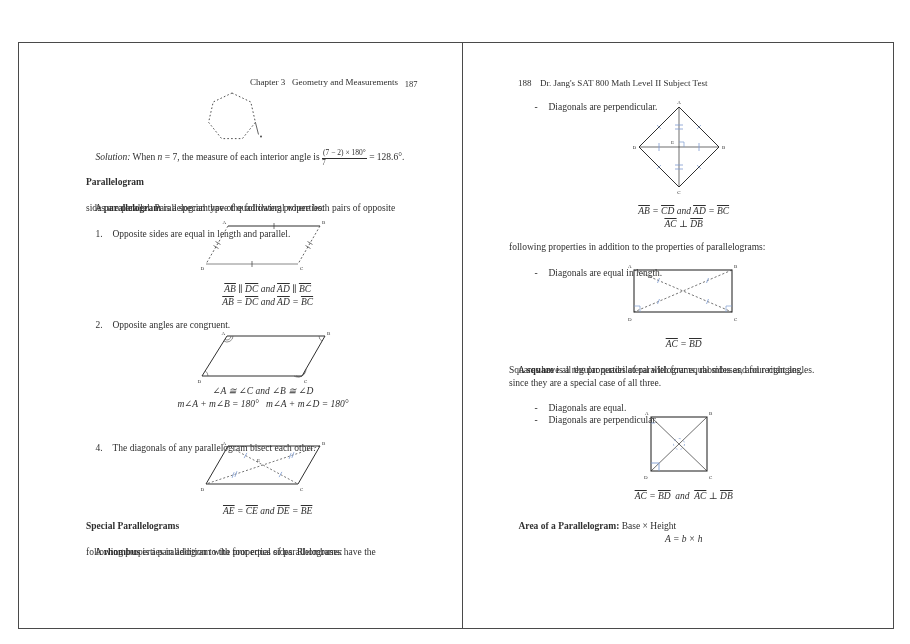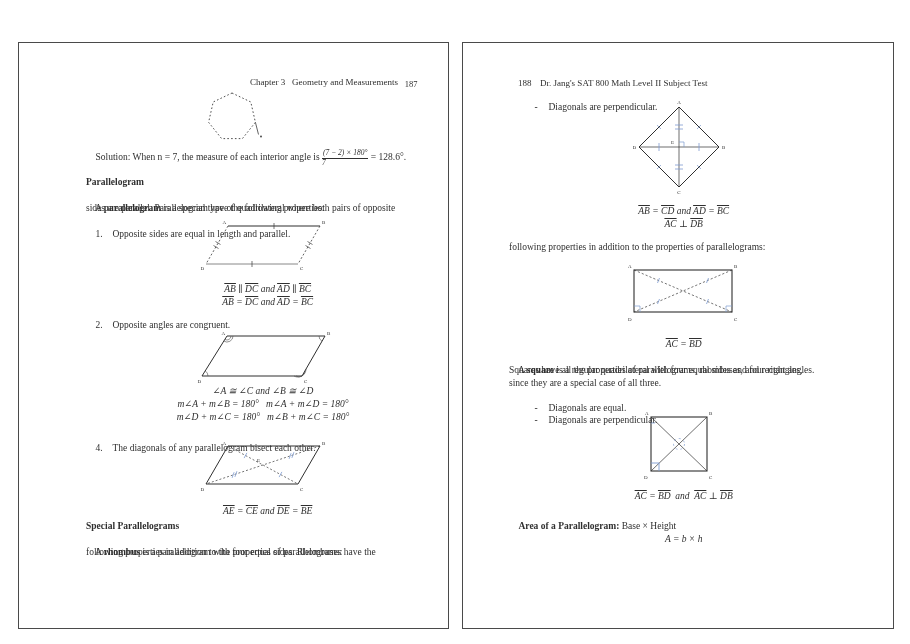--- a/index.html
+++ b/index.html
@@ -2,33 +2,33 @@
 <html><head>
 <meta charset="utf-8">
 <style>
   html,body { margin:0; padding:0; }
   body {
     width:910px; height:644px; position:relative; background:#ffffff;
     font-family:"Liberation Serif","DejaVu Serif",serif; color:#2f2f2f;
     overflow:hidden;
   }
   .page { position:absolute; top:42px; height:585px; background:#ffffff; border:1px solid #4a4a4a; }
-  #page-left  { left:18px;  width:429px; }
+  #page-left  { left:18px;  width:429px;padding-left:20px; }
   #page-right { left:462px; width:430px; }
   .abs { position:absolute; }
   .t  { position:absolute; font-size:9.5px; line-height:13px; white-space:pre; }
   .eq { position:absolute; font-size:9.5px; line-height:13px; font-style:italic; text-align:center; white-space:pre; }
   .b  { font-weight:bold; font-style:normal; }
-  .it { }
+  .it { font-style:italic; }
   .ol { text-decoration:overline; font-style:italic; }
   .hdr { font-size:9px; }
   .pagenum { font-size:8.5px; position:relative; top:2px; }
   .li-num { display:inline-block; width:17px; }
   .dash { display:inline-block; width:14px; }
-  .frac { display:inline-block; vertical-align:-5px; text-align:left; font-size:7.5px; line-height:8.5px; font-style:italic; }
+  .frac { display:inline-block; vertical-align:-5px; text-align:left; font-size:7.5px; line-height:8.5px; }
   .frac-num { display:block; border-bottom:0.9px solid #2f2f2f; padding:0 1px; }
   .frac-den { display:block; }
   svg text { font-family:"Liberation Serif","DejaVu Serif",serif; font-size:5px; fill:#2f2f2f; }
 </style>
 </head>
 <body>
 
 <div class="page" id="page-left">
 
   <div class="t hdr" style="left:222px; top:20px;">
@@ -98,21 +98,20 @@
       <path d="M8.2,40.9 A6,6 0 0 1 11,46" fill="none" stroke="#4a4a4a" stroke-width="0.6"></path>
       <text x="28" y="5" text-anchor="end">A</text>
       <text x="130" y="5">B</text>
       <text x="0.5" y="53">D</text>
       <text x="107" y="53">C</text>
     </svg>
   </div>
 
   <div class="eq" style="left:94px; top:342px; width:300px;">∠A ≅ ∠C and ∠B ≅ ∠D</div>
   <div class="eq" style="left:94px; top:355px; width:300px;">m∠A + m∠B = 180°   m∠A + m∠D = 180°</div>
-  <div class="eq" style="left:94px; top:368px; width:300px;">m∠D + m∠C = 180°   m∠B + m∠C = 180°</div>
 
   <div class="t" style="left:67px; top:386px;">
     <span class="li-num">4.</span><span>The diagonals of any parallelogram bisect each other.</span>
   </div>
 
   <div class="abs" style="left:181px; top:396px;">
     <svg width="126" height="54">
       <polygon points="28,7 120,7 98,45 6,45" fill="none" stroke="#2f2f2f" stroke-width="1"></polygon>
       <line x1="28" y1="7" x2="98" y2="45" stroke="#3a3a3a" stroke-width="0.7" stroke-dasharray="2 2"></line>
       <line x1="120" y1="7" x2="6" y2="45" stroke="#3a3a3a" stroke-width="0.7" stroke-dasharray="2 2"></line>
@@ -176,20 +175,23 @@
   </div>
 
   <div class="eq" style="left:110px; top:149px; width:212px;">
     <span><span class="ol">AB</span><span> = </span><span class="ol">CD</span><span> and </span><span class="ol">AD</span><span> = </span><span class="ol">BC</span></span>
   </div>
   <div class="eq" style="left:110px; top:162px; width:212px;">
     <span><span class="ol">AC</span><span> ⊥ </span><span class="ol">DB</span></span>
   </div>
 
   <div class="t" style="left:46px; top:198px;">following properties in addition to the properties of parallelograms:</div>
+  <div class="t" style="left:62px; top:211px;">
+    <span class="dash">-</span><span>Diagonals are equal in length.</span>
+  </div>
 
   <div class="abs" style="left:164px; top:220px;">
     <svg width="114" height="60">
       <rect x="7" y="7" width="98" height="42" fill="none" stroke="#2f2f2f" stroke-width="1.1"></rect>
       <line x1="7" y1="7" x2="105" y2="49" stroke="#3a3a3a" stroke-width="0.7" stroke-dasharray="2.2 2"></line>
       <line x1="105" y1="7" x2="7" y2="49" stroke="#3a3a3a" stroke-width="0.7" stroke-dasharray="2.2 2"></line>
       <line x1="32.5" y1="15" x2="30.5" y2="20" stroke="#7d9bd0" stroke-width="0.8"></line>
       <line x1="81.5" y1="36" x2="79.5" y2="41" stroke="#7d9bd0" stroke-width="0.8"></line>
       <line x1="81.5" y1="15" x2="79.5" y2="20" stroke="#7d9bd0" stroke-width="0.8"></line>
       <line x1="32.5" y1="36" x2="30.5" y2="41" stroke="#7d9bd0" stroke-width="0.8"></line>

